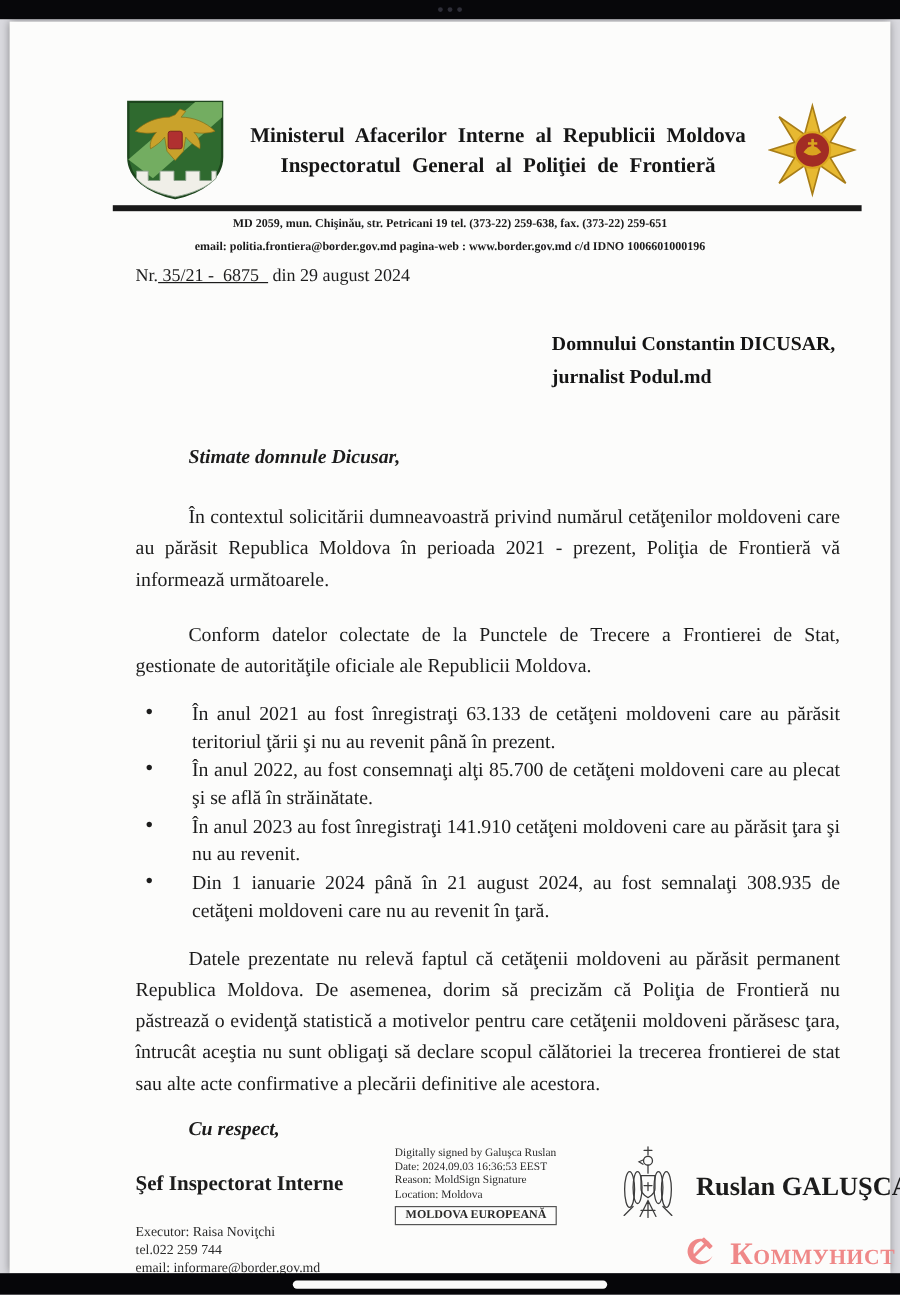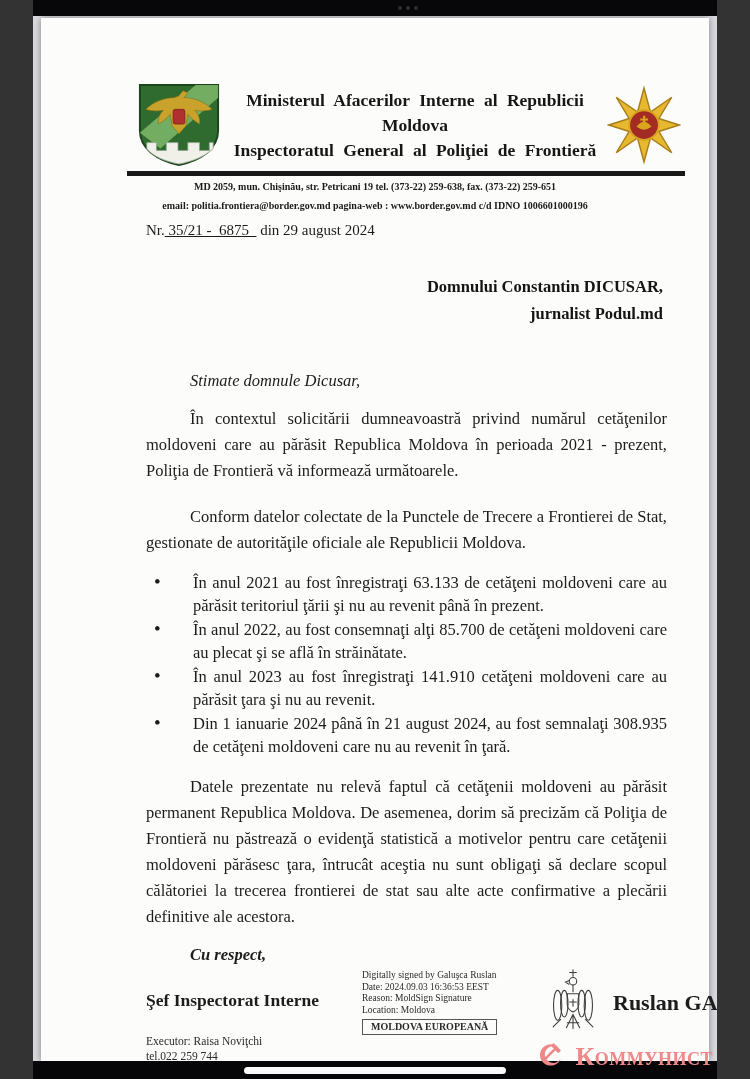--- a/index.html
+++ b/index.html
@@ -1,18 +1,18 @@
 <!DOCTYPE html>
 <html><head>
 <meta charset="utf-8">
 <style>
   * { margin:0; padding:0; box-sizing:border-box; }
   body { background:#333; }
   .frame {
-    position:relative; width:684px; height:1079px; margin:0 auto;
+    position:relative; width:750px; height:1079px; margin:0 auto;
     background:#d9d9de; overflow:hidden;
     font-family:"Liberation Serif","DejaVu Serif",serif; color:#1c1c1c;
   }
   .bar-top { position:absolute; top:0; left:0; right:0; height:16px; background:#07070a; z-index:4; }
   .notch-dots { position:absolute; top:6px; left:373px; width:4px; height:4px; border-radius:50%;
     background:#2e2e38; box-shadow:-8px 0 0 #2e2e38, 8px 0 0 #2e2e38; }
   .bar-bottom { position:absolute; bottom:0; left:0; right:0; height:18px; background:#060609; z-index:4; }
   .home-indicator { position:absolute; left:50%; transform:translateX(-50%); bottom:5px;
     width:262px; height:7px; border-radius:4px; background:#fafafa; }
 
@@ -27,46 +27,46 @@
   .titles { flex:1; text-align:center; font-weight:bold; font-size:17.5px; line-height:25px; word-spacing:5px; color:#161616; }
   .header-rule { height:5px; background:#191919; margin:3px 24px 0 86px; }
   .addr { text-align:center; font-weight:bold; font-size:10px; line-height:14.5px; margin-top:4px; color:#1a1a1a; }
 
   
   .ref-line { position:absolute; top:204px; left:105px; font-size:15px; }
   .ref-underline { text-decoration:underline; white-space:pre; }
   .ref-suffix { white-space:pre; }
 
   
-  .addressee { position:absolute; top:255px; right:46px; text-align:right;
+  .addressee { position:absolute; top:255px; right:46px; text-align:left;
     font-weight:bold; font-size:16.5px; line-height:27px; color:#141414; }
 
   
   .letter-body { position:absolute; top:350px; left:105px; right:42px; font-size:16.5px; }
-  .salutation { font-weight:normal; font-style:italic; text-indent:44px; line-height:26px; margin-bottom:12px; }
+  .salutation { font-weight:bold; font-style:italic; text-indent:44px; line-height:26px; margin-bottom:24px; }
   .para { text-align:justify; text-indent:44px; line-height:26px; margin-bottom:20px; }
   .para-intro2 { margin-bottom:16px; }
   .bullets { margin-bottom:16px; }
   .bullet { position:relative; padding-left:47px; text-align:justify; line-height:22.5px; margin-bottom:2px; }
   .bullet::before { content:"•"; position:absolute; left:8px; top:-1px; font-size:19px; }
   .closing { font-weight:bold; font-style:italic; text-indent:44px; line-height:26px; margin-bottom:6px; }
 
   
   .sig-row { position:relative; height:52px; }
   .sig-title { position:absolute; left:0; top:16px; font-weight:bold; font-size:17.5px; white-space:nowrap; }
   .sig-stamp { position:absolute; left:216px; top:-4px; font-size:9.5px; line-height:11.5px; color:#2a2a2a; white-space:nowrap; }
   .sig-stamp-box { display:inline-block; border:1px solid #555; padding:1px 8px; margin-top:3px; font-size:10px;font-weight:bold; }
   .sig-eagle { position:absolute; left:398px; top:-10px; }
   .sig-name { position:absolute; left:445px; top:16px; font-weight:bold; font-size:22px; white-space:nowrap;padding-left:22px; }
 
   
   .executor { margin-top:8px; font-size:11.5px; line-height:15px; color:#2a2a2a; }
 
   
-  .watermark { position:absolute; right:4px; top:1029px; z-index:6; display:flex; align-items:center; gap:12px;margin-top:12px; }
+  .watermark { position:absolute; right:4px; top:1029px; z-index:6; display:flex; align-items:center; gap:12px; }
   .watermark-text { font-weight:bold; font-size:26px; font-variant:small-caps; letter-spacing:0.5px;
     font-family:"Liberation Serif",serif; }
 </style>
 </head>
 <body>
 
 <div class="frame">
 
   <div class="bar-top">
     <div class="notch-dots"></div>

